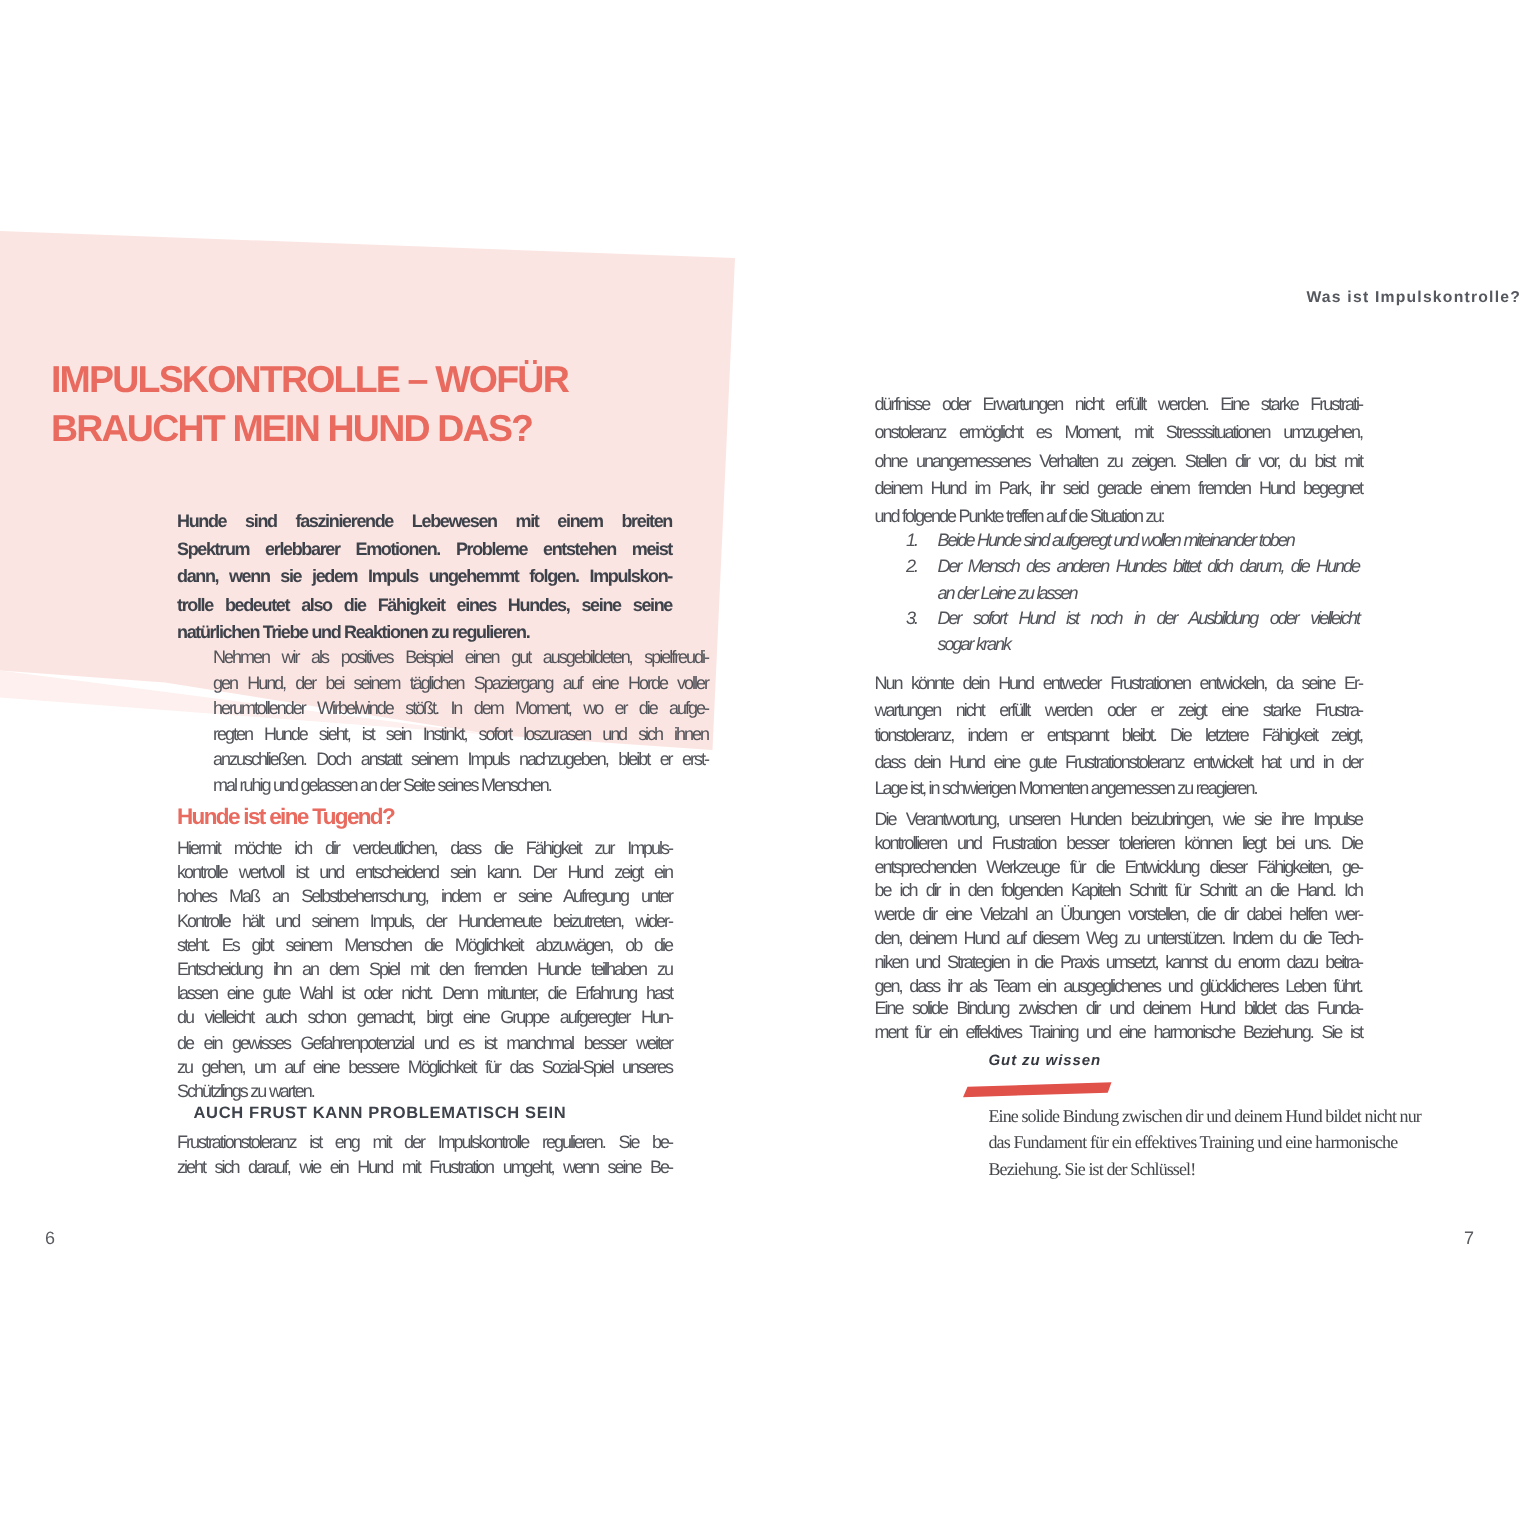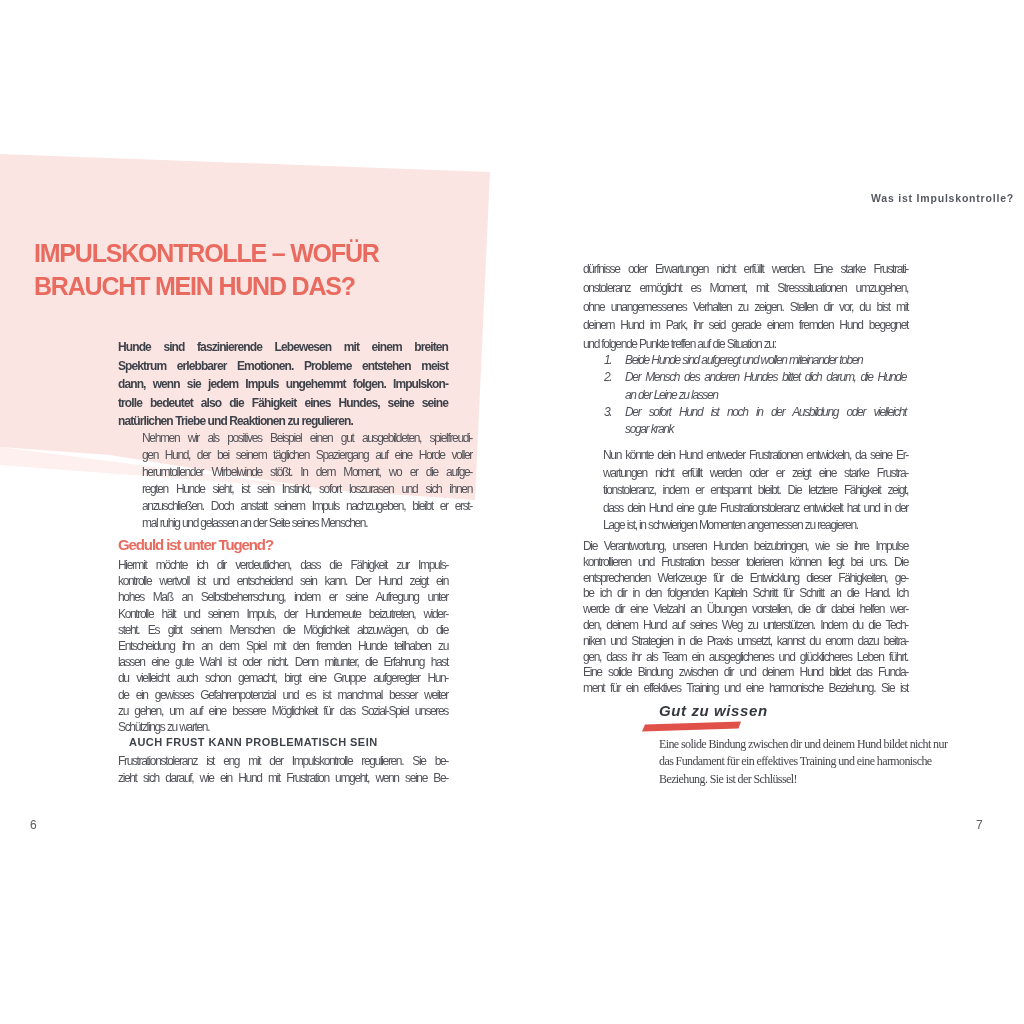--- a/index.html
+++ b/index.html
@@ -44,24 +44,24 @@
   
   .running-header{right:10px;top:192px;font-size:10.5px;letter-spacing:0.8px;
     color:#55585e;font-weight:bold;}
   .rpara1{left:583px;top:260px;width:325px;}
   .rpara1 .ln{line-height:18.8px;}
   .num-list{left:604px;top:352px;width:302px;}
   .num-list .ln{line-height:17.3px;font-style:italic;}
   .list-item{position:relative;padding-left:21px;}
   .list-num{position:absolute;left:0;top:0;line-height:17.3px;font-style:italic;}
   .rpara2{left:583px;top:447px;width:325px;}
-  .rpara2 .ln{line-height:17.5px;margin-left:20px;}
+  .rpara2 .ln{line-height:17.5px;}
   .rpara3{left:583px;top:539px;width:325px;}
   .rpara3 .ln{line-height:15.8px;}
-  .callout-label{left:659px;top:702px;font-size:15px;font-weight:bold;font-style:italic;
+  .callout-label{left:659px;top:702px;font-size:10px;font-weight:bold;font-style:italic;
     letter-spacing:0.6px;color:#35383f;}
   .brush{left:642px;top:721px;width:100px;height:12px;}
   .note{left:659px;top:736px;width:350px;font-family:"Liberation Serif",serif;
     font-size:12px;letter-spacing:-0.6px;color:#44464a;}
   .note .ln{line-height:17.4px;}
 </style>
 </head>
 <body>
 
 <div id="stage">
@@ -84,21 +84,21 @@
 
   <div class="abs body-copy para1 jst">
       <div class="ln"><span>Nehmen wir als positives Beispiel einen gut ausgebildeten, spielfreudi-</span></div>
       <div class="ln"><span>gen Hund, der bei seinem täglichen Spaziergang auf eine Horde voller</span></div>
       <div class="ln"><span>herumtollender Wirbelwinde stößt. In dem Moment, wo er die aufge-</span></div>
       <div class="ln"><span>regten Hunde sieht, ist sein Instinkt, sofort loszurasen und sich ihnen</span></div>
       <div class="ln"><span>anzuschließen. Doch anstatt seinem Impuls nachzugeben, bleibt er erst-</span></div>
       <div class="ln"><span>mal ruhig und gelassen an der Seite seines Menschen.</span></div>
     </div>
 
-  <div class="abs subhead1">Geduld ist unter Tugend?</div>
+  <div class="abs subhead1">Hunde ist eine Tugend?</div>
 
   <div class="abs body-copy para2 jst">
       <div class="ln"><span>Hiermit möchte ich dir verdeutlichen, dass die Fähigkeit zur Impuls-</span></div>
       <div class="ln"><span>kontrolle wertvoll ist und entscheidend sein kann. Der Hund zeigt ein</span></div>
       <div class="ln"><span>hohes Maß an Selbstbeherrschung, indem er seine Aufregung unter</span></div>
       <div class="ln"><span>Kontrolle hält und seinem Impuls, der Hundemeute beizutreten, wider-</span></div>
       <div class="ln"><span>steht. Es gibt seinem Menschen die Möglichkeit abzuwägen, ob die</span></div>
       <div class="ln"><span>Entscheidung ihn an dem Spiel mit den fremden Hunde teilhaben zu</span></div>
       <div class="ln"><span>lassen eine gute Wahl ist oder nicht. Denn mitunter, die Erfahrung hast</span></div>
       <div class="ln"><span>du vielleicht auch schon gemacht, birgt eine Gruppe aufgeregter Hun-</span></div>
@@ -156,21 +156,21 @@
       <div class="ln"><span>dass dein Hund eine gute Frustrationstoleranz entwickelt hat und in der</span></div>
       <div class="ln"><span>Lage ist, in schwierigen Momenten angemessen zu reagieren.</span></div>
     </div>
 
   <div class="abs body-copy rpara3 jst-all">
       <div class="ln"><span>Die Verantwortung, unseren Hunden beizubringen, wie sie ihre Impulse</span></div>
       <div class="ln"><span>kontrollieren und Frustration besser tolerieren können liegt bei uns. Die</span></div>
       <div class="ln"><span>entsprechenden Werkzeuge für die Entwicklung dieser Fähigkeiten, ge-</span></div>
       <div class="ln"><span>be ich dir in den folgenden Kapiteln Schritt für Schritt an die Hand. Ich</span></div>
       <div class="ln"><span>werde dir eine Vielzahl an Übungen vorstellen, die dir dabei helfen wer-</span></div>
-      <div class="ln"><span>den, deinem Hund auf seines Weg zu unterstützen. Indem du die Tech-</span></div>
+      <div class="ln"><span>den, deinem Hund auf diesem Weg zu unterstützen. Indem du die Tech-</span></div>
       <div class="ln"><span>niken und Strategien in die Praxis umsetzt, kannst du enorm dazu beitra-</span></div>
       <div class="ln"><span>gen, dass ihr als Team ein ausgeglichenes und glücklicheres Leben führt.</span></div>
       <div class="ln"><span>Eine solide Bindung zwischen dir und deinem Hund bildet das Funda-</span></div>
       <div class="ln"><span>ment für ein effektives Training und eine harmonische Beziehung. Sie ist</span></div>
     </div>
 
   <div class="abs callout-label">Gut zu wissen</div>
 
   <svg class="abs brush" viewBox="0 0 100 12" preserveAspectRatio="none">
     <polygon id="brush-poly" points="0,10.5 3,3.5 99,0.5 96.5,7.5" fill="#e0514a"></polygon>

